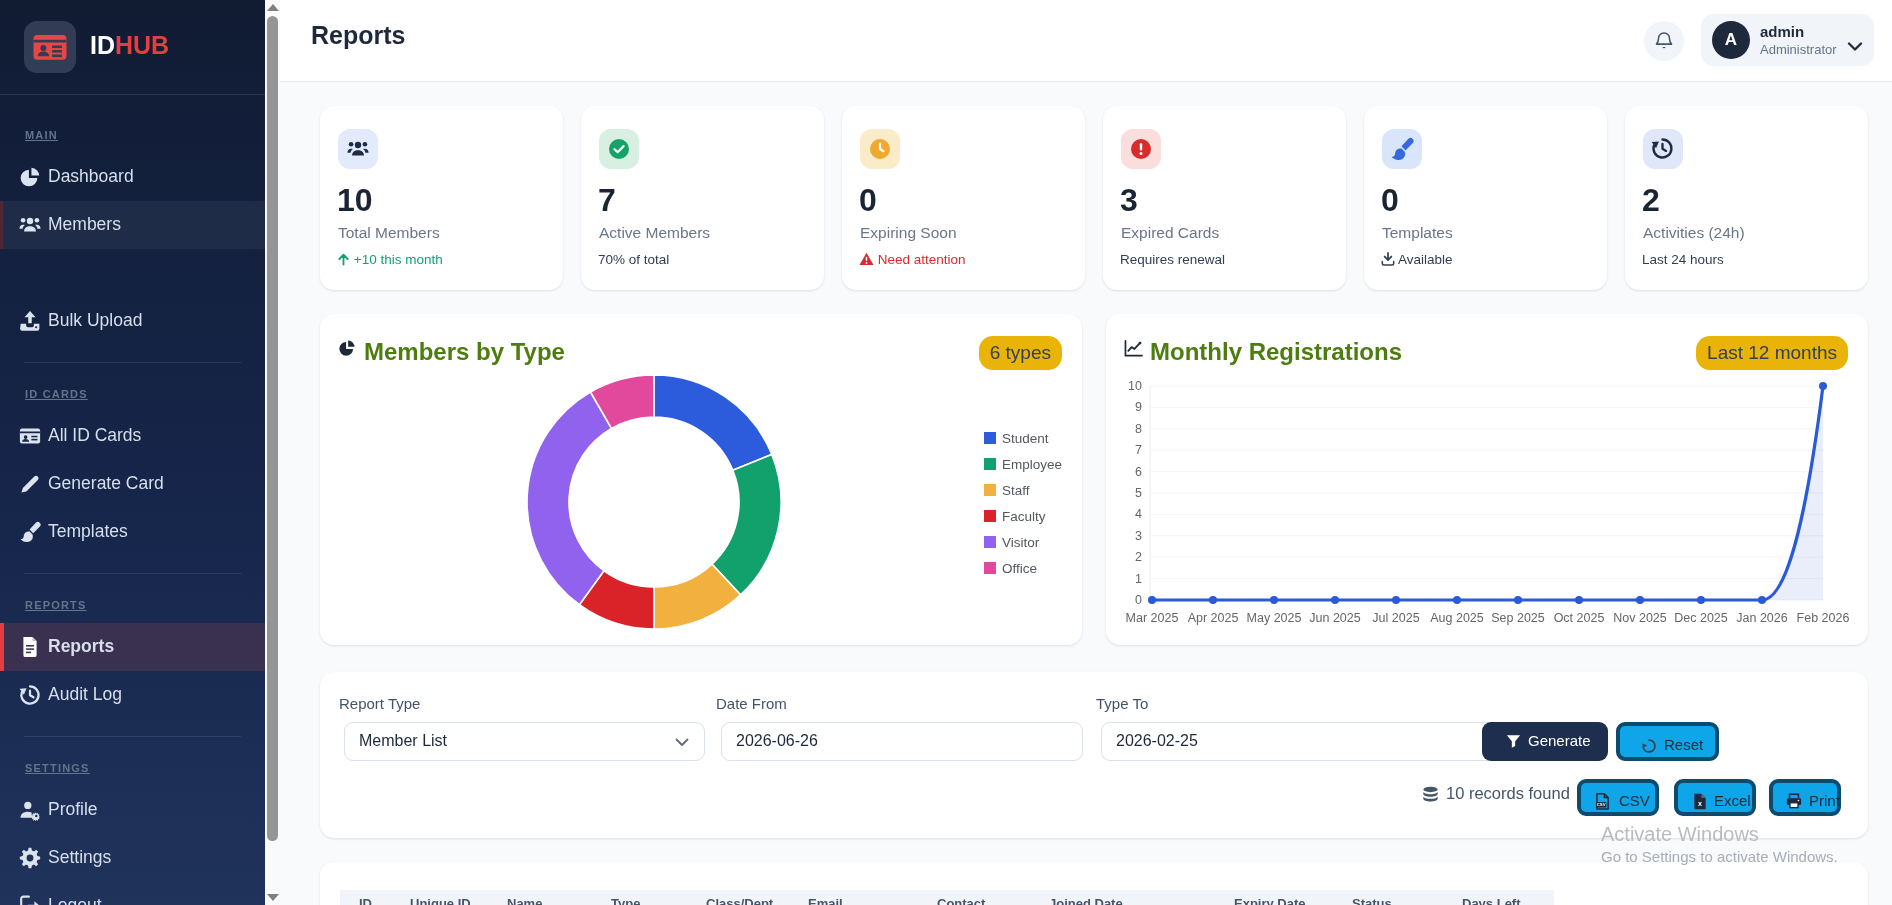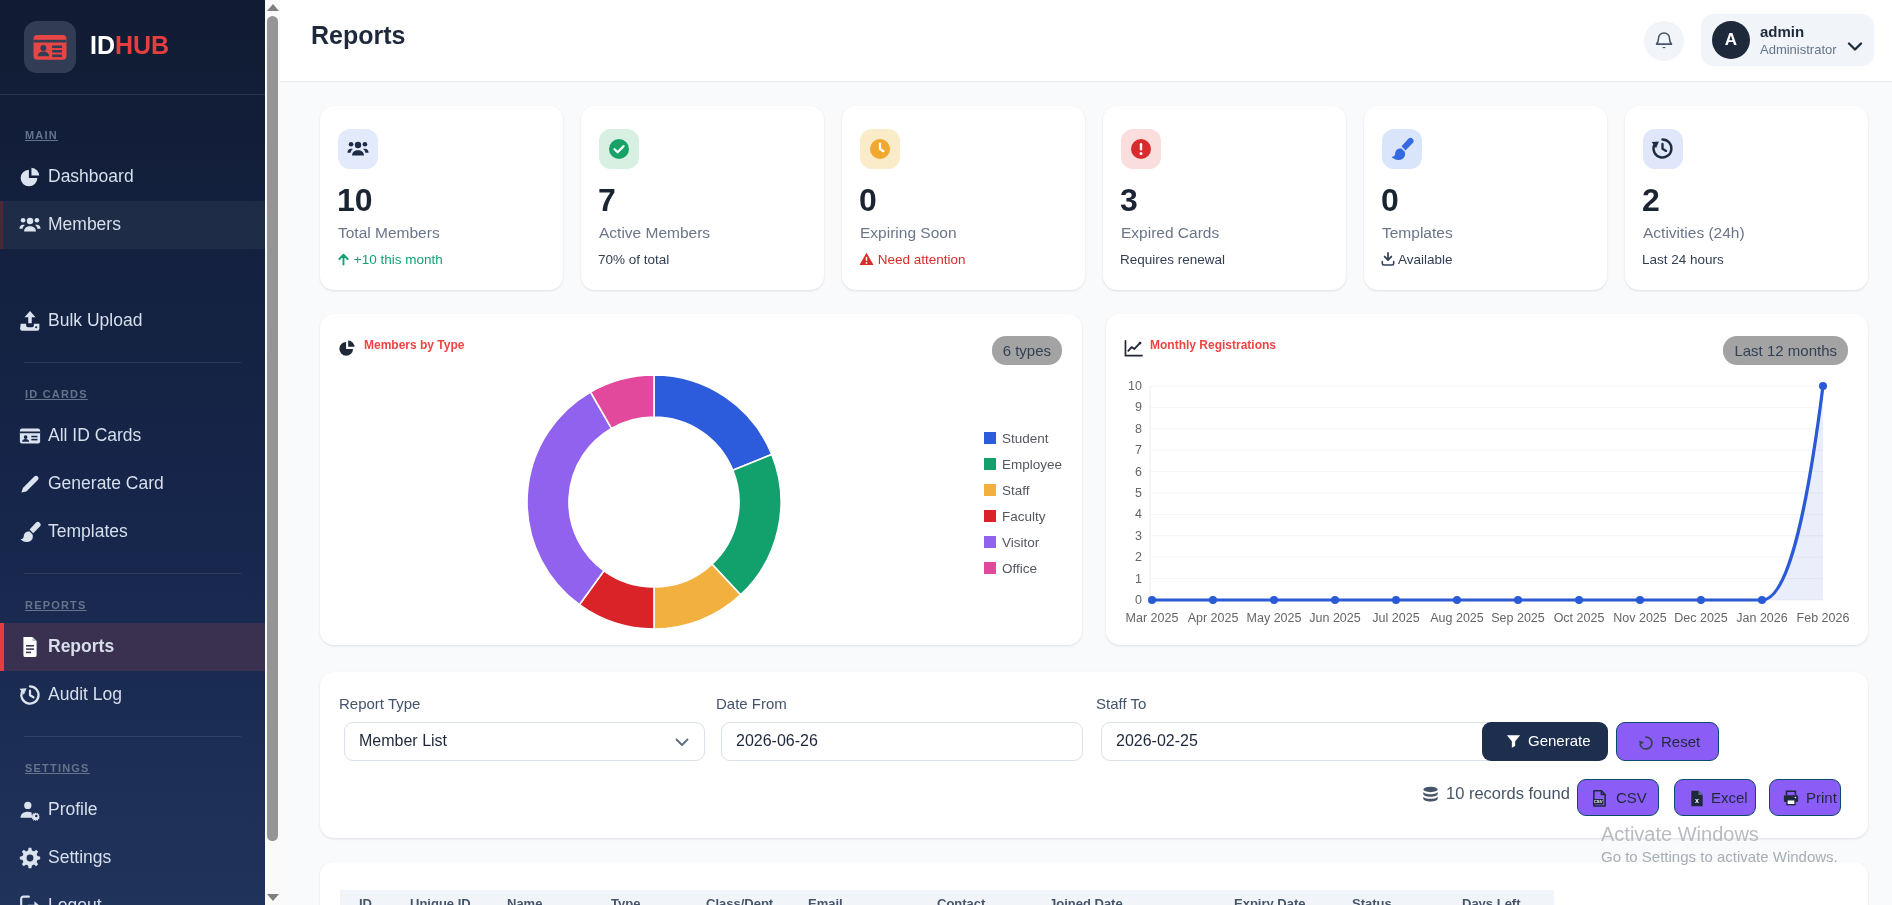--- a/index.html
+++ b/index.html
@@ -33,26 +33,26 @@
 #avatar { position:absolute; left:11px; top:7px; width:38px; height:38px; border-radius:50%; background:#1e293b; color:#fff; font-size:17px; font-weight:bold; text-align:center; line-height:38px; }
 #aname { position:absolute; left:59px; top:9px; font-size:15px; font-weight:bold; color:#1e293b; }
 #arole { position:absolute; left:59px; top:28px; font-size:13px; color:#64748b; }
 
 .card { position:absolute; background:#fff; border-radius:14px; box-shadow:0 1px 3px rgba(15,23,42,0.08), 0 1px 2px rgba(15,23,42,0.04); }
 .stat { width:243px; height:184px; top:106px; }
 .stat .tile { position:absolute; left:18px; top:23px; width:40px; height:40px; border-radius:12px; }
 .stat .num { position:absolute; left:17px; top:77px; font-size:32px; font-weight:bold; color:#1a2433; line-height:34px;}
 .stat .lab { position:absolute; left:18px; top:118px; font-size:15.5px; color:#6b7689; }
 .stat .sub { position:absolute; left:17px; top:146px; font-size:13.5px; color:#313e52; }
-.chip { position:absolute; background:#a3a3a3; border-radius:14px; font-size:15px; color:#334155; padding:6px 11px;text-align:right; }
-.ctitle { position:absolute; left:44px; top:24px; font-size:12px; font-weight:bold; color:#ef4444; }
+.chip { position:absolute; background:#eab308; border-radius:14px; font-size:19px; color:#334155; padding:6px 11px;text-align:right; }
+.ctitle { position:absolute; left:44px; top:24px; font-size:24px; font-weight:bold; color:#4d7c0f; }
 
 .flabel { position:absolute; top:23px; font-size:15px; color:#44536b; }
 .field { position:absolute; top:50px; height:39px; border:1px solid #dbe1e8; border-radius:9px; background:#fff; font-size:16px; color:#1e293b; padding:9px 0 0 14px; }
-.btn { position:absolute; border-radius:9px; font-size:15px; color:#1e293b; background:#8b5cf6; border:1px solid #0c4a6e; }
+.btn { position:absolute; border-radius:9px; font-size:15px; color:#1e293b; background:#0ea5e9; border:4px solid #0c4a6e; }
 
 #tblhead { position:absolute; left:20px; top:28px; width:1214px; height:60px; background:#f1f5f9; }
 #tblhead span { position:absolute; top:6px; font-size:13px; font-weight:bold; color:#475569; }
 .wm1 { position:absolute; left:1601px; top:823px; font-size:20px; color:#b9bcc0; }
 .wm2 { position:absolute; left:1601px; top:848px; font-size:15px; color:#a8adb4; }
 </style>
 </head>
 <body>
 
 <div id="sidebar">
@@ -364,21 +364,21 @@
     </svg>
 </div>
 
 <div class="card" style="left:320px; top:672px; width:1548px; height:166px;">
   <div class="flabel" style="left:19px;">Report Type</div>
   <div class="field" style="left:24px; width:361px;">Member List<svg width="14" height="9" viewBox="0 0 14 9" style="position:absolute;right:15px;top:15px">
         <path d="M1.5,1.5 L7,7 L12.5,1.5" fill="none" stroke="#5c6b80" stroke-width="1.8" stroke-linecap="round" stroke-linejoin="round"></path>
       </svg></div>
   <div class="flabel" style="left:396px;">Date From</div>
   <div class="field" style="left:401px; width:362px;">2026-06-26</div>
-  <div class="flabel" style="left:776px;">Staff To</div>
+  <div class="flabel" style="left:776px;">Type To</div>
   <div class="field" style="left:781px; width:399px;">2026-02-25</div>
   <div class="btn" style="left:1162px; top:50px; width:126px; height:39px; background:#1d2e4e; border:none; color:#fff;">
   <svg width="15" height="15" viewBox="0 0 18 18" style="position:absolute;left:24px;top:12px">
         <path d="M1,1.5 h16 L11,8.8 v5.6 L7,16.5 v-7.7 Z" fill="#ffffff"></path>
       </svg>
   <span style="position:absolute;left:46px;top:10px;">Generate</span>
     </div>
   <div class="btn" style="left:1296px; top:50px; width:103px; height:39px;">
   <svg width="16" height="16" viewBox="0 0 20 20" style="position:absolute;left:21px;top:12px">
         <path d="M10,2.6 a7.4,7.4 0 1 1 -7.2,9.1" fill="none" stroke="#334155" stroke-width="2.2" stroke-linecap="round"></path>

